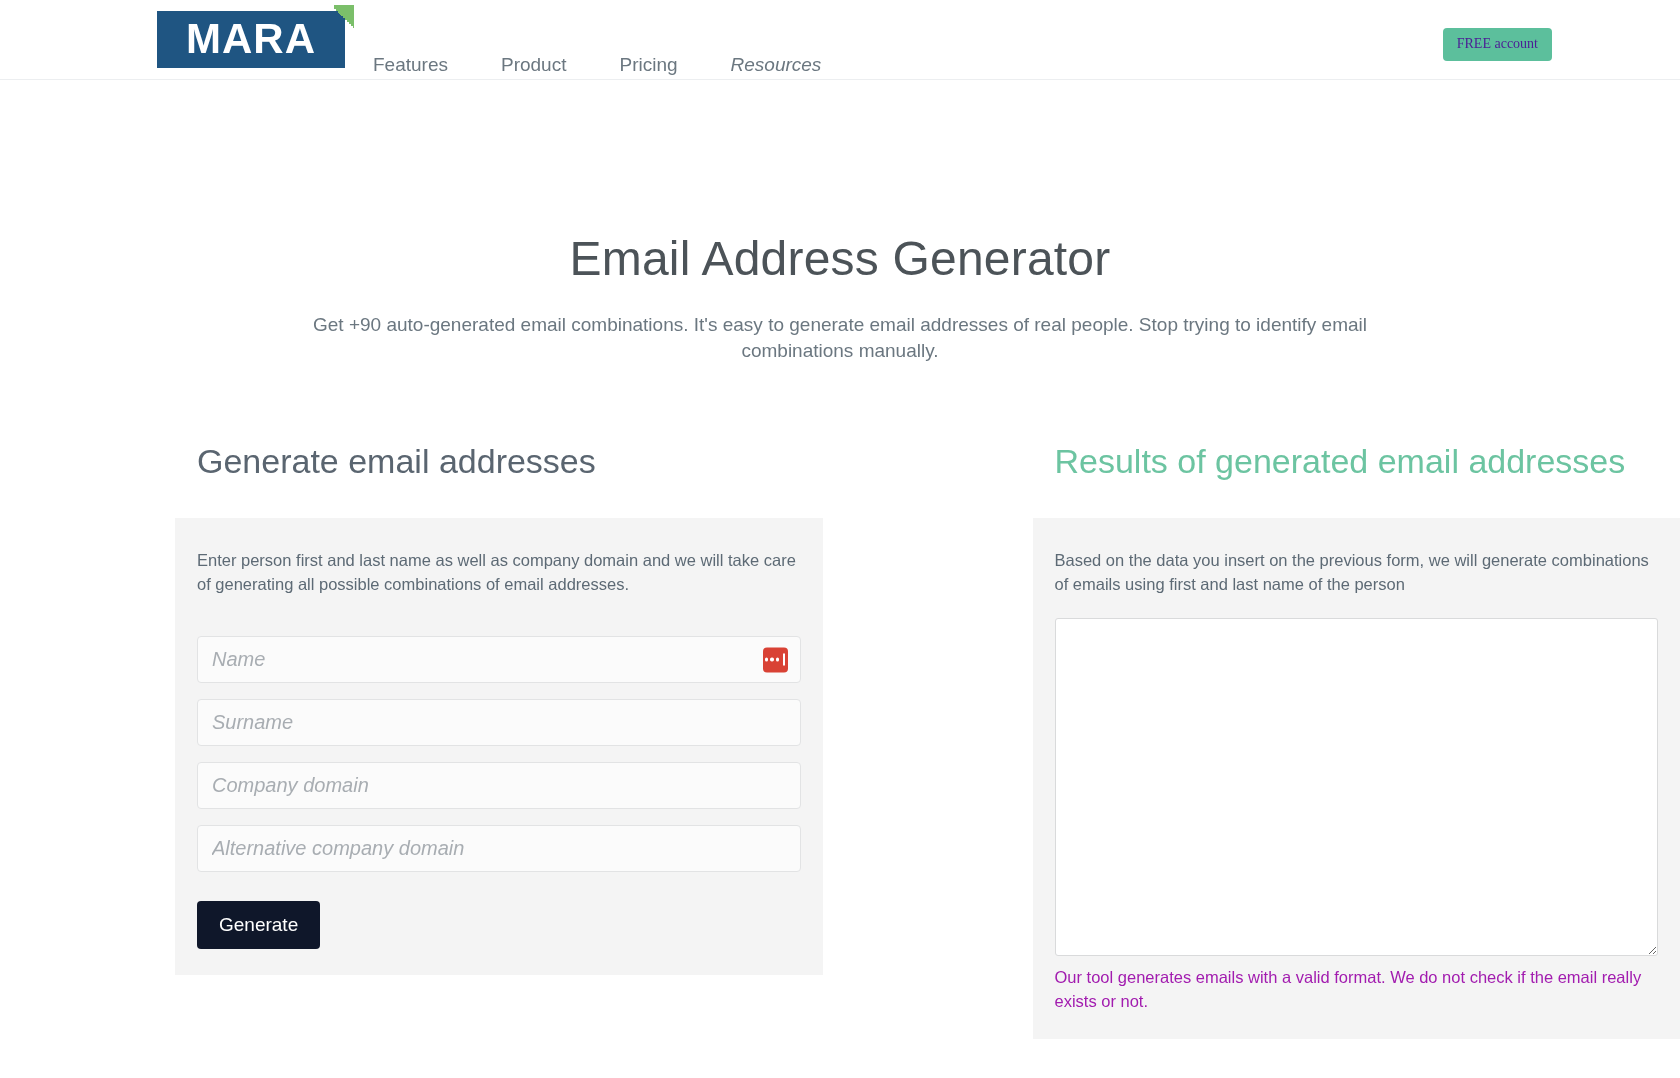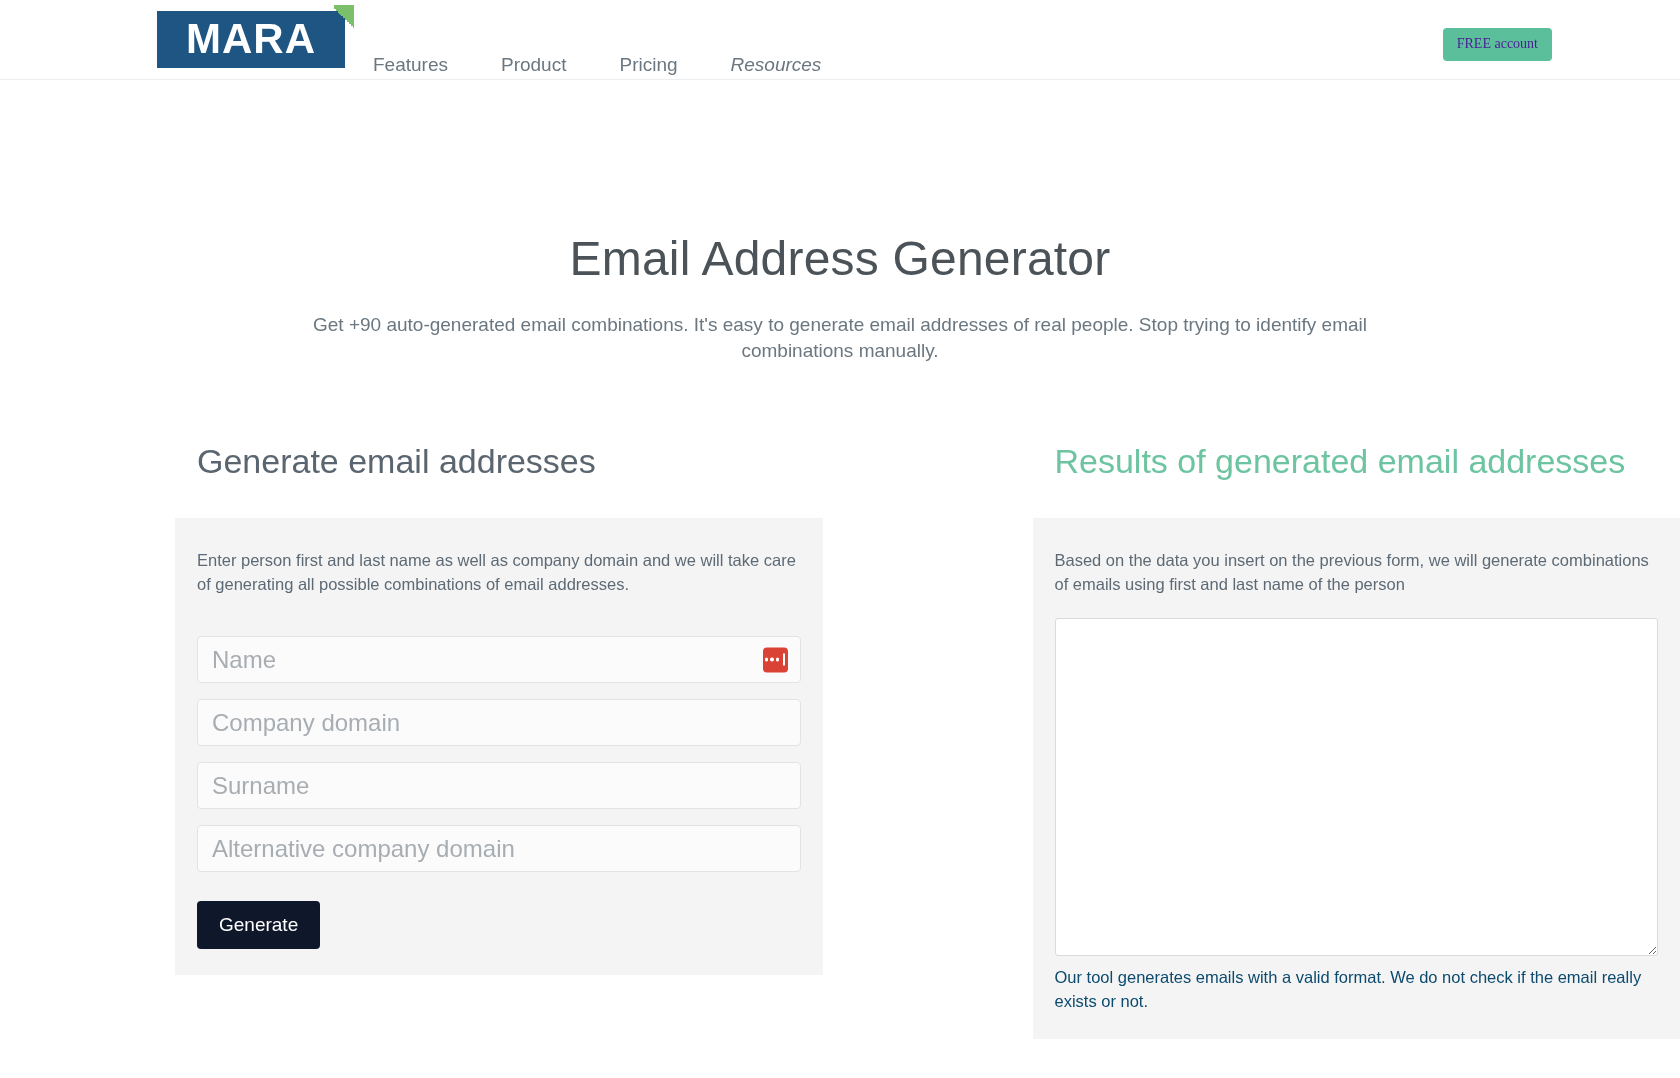--- a/index.html
+++ b/index.html
@@ -172,24 +172,25 @@
     position: relative;
     margin-bottom: 16px;
   }
   .field input {
     width: 100%;
     height: 47px;
     border: 1px solid #e2e3e4;
     border-radius: 4px;
     background: #fbfbfb;
     padding: 0 14px;
-    font-size: 24px;
+    font-size: 20px;
     color: #4c5358;
     font-family: "Liberation Sans", sans-serif;
     outline: none;
+    font-style: italic;
   }
   .field input::placeholder { color: #a8adb2; }
 
   .lastpass-icon {
     position: absolute;
     right: 13px;
     top: 50%;
     transform: translateY(-50%);
     width: 25px;
     height: 25px;
@@ -238,21 +239,21 @@
     padding: 8px 10px;
     font-size: 16px;
     color: #4c5358;
     font-family: "Liberation Sans", sans-serif;
     display: block;
     outline: none;
   }
   .panel-note {
     font-size: 16.5px;
     line-height: 24px;
-    color: #0c4a6e;
+    color: #a21caf;
     margin: 9px 0 0 0;
   }
 </style>
 </head>
 <body>
 
 <header class="site-header">
   <div class="header-inner">
 
     <div class="logo">
@@ -288,25 +289,25 @@
         <input type="text" placeholder="Name" style="">
         <span class="lastpass-icon">
           <span class="lp-dot"></span>
           <span class="lp-dot"></span>
           <span class="lp-dot"></span>
           <span class="lp-bar"></span>
         </span>
       </div>
 
       <div class="field">
+        <input type="text" placeholder="Surname" style="">
+      </div>
+
+      <div class="field">
         <input type="text" placeholder="Company domain" style="">
-      </div>
-
-      <div class="field">
-        <input type="text" placeholder="Surname" style="">
       </div>
 
       <div class="field">
         <input type="text" placeholder="Alternative company domain" style="">
       </div>
 
       <button class="generate-btn">Generate</button>
     </div>
   </div>
 

